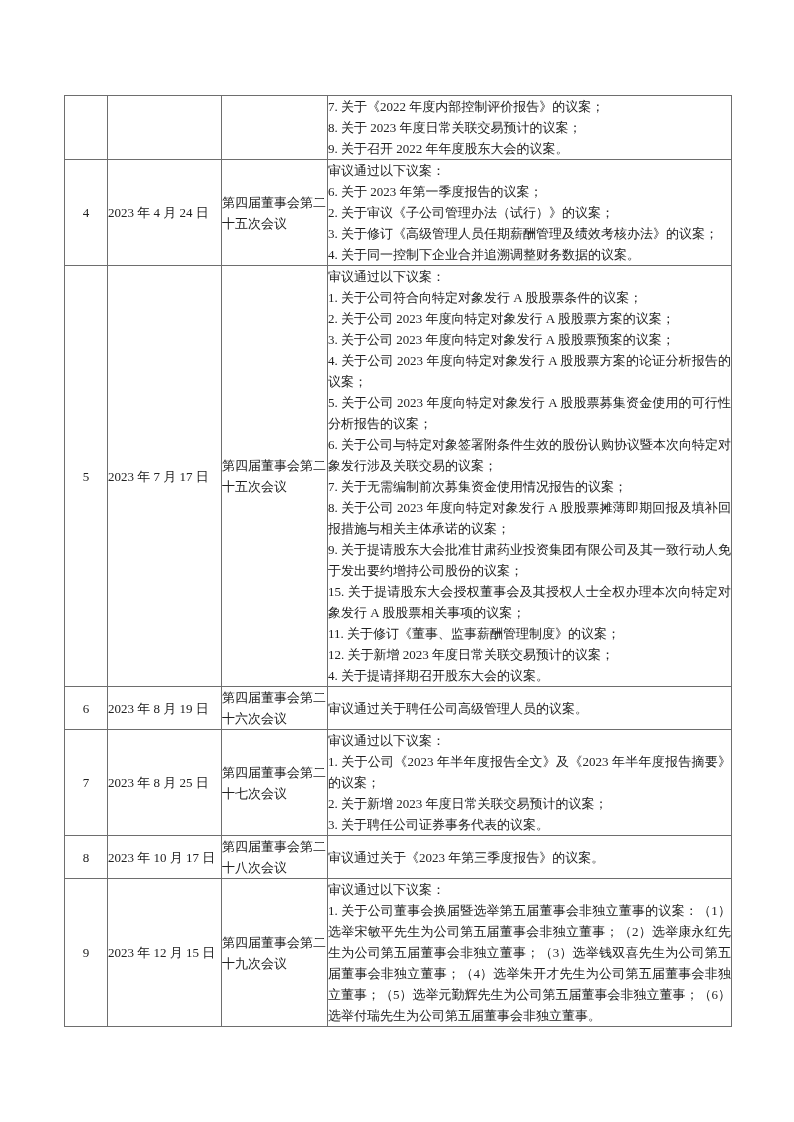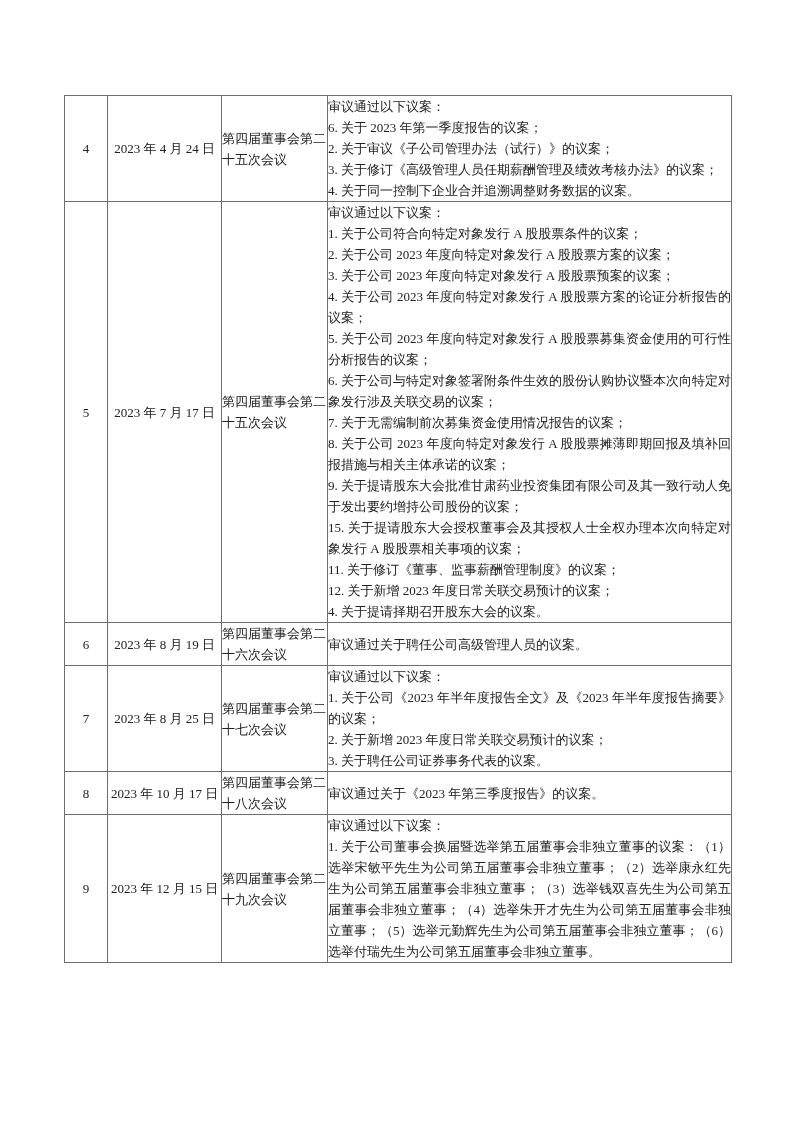--- a/index.html
+++ b/index.html
@@ -33,21 +33,20 @@
     font-size: 13px;
     line-height: 21px;
     vertical-align: middle;
     padding: 0;
     word-break: break-all;
   }
   td.cell-seq {
     text-align: center;
   }
   td.cell-date {
-    text-align: center;
     white-space: nowrap;
   }
   td.cell-meeting {
     text-align: left;
     padding: 0 2px 0 7px;
   }
   td.cell-content {
     text-align: justify;
     padding: 0 2px 0 6px;
   }
@@ -60,20 +59,30 @@
 
 <div class="page">
   <table class="meeting-table">
     <colgroup>
       <col class="col-seq">
       <col class="col-date">
       <col class="col-meeting">
       <col class="col-content">
     </colgroup>
     <tbody>
+  <tr>
+    <td class="cell-seq"></td>
+    <td class="cell-date"></td>
+    <td class="cell-meeting"></td>
+    <td class="cell-content">
+            <p class="para">7. 关于《2022 年度内部控制评价报告》的议案；</p>
+            <p class="para">8. 关于 2023 年度日常关联交易预计的议案；</p>
+            <p class="para">9. 关于召开 2022 年年度股东大会的议案。</p>
+          </td>
+  </tr>
 
   <tr>
     <td class="cell-seq">4</td>
     <td class="cell-date">2023 年 4 月 24 日</td>
     <td class="cell-meeting">第四届董事会第二十五次会议</td>
     <td class="cell-content">
             <p class="para">审议通过以下议案：</p>
             <p class="para">6. 关于 2023 年第一季度报告的议案；</p>
             <p class="para">2. 关于审议《子公司管理办法（试行）》的议案；</p>
             <p class="para">3. 关于修订《高级管理人员任期薪酬管理及绩效考核办法》的议案；</p>

